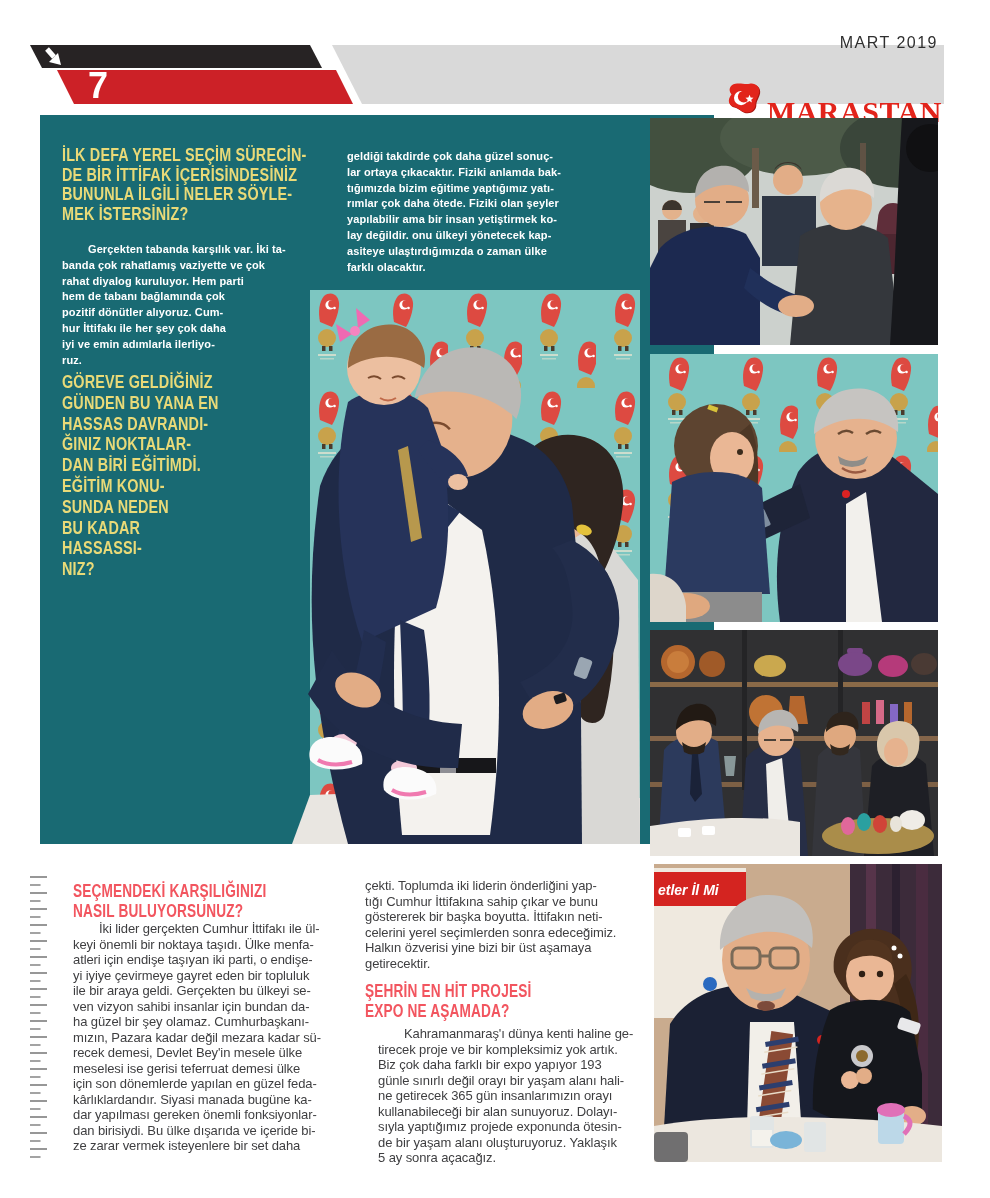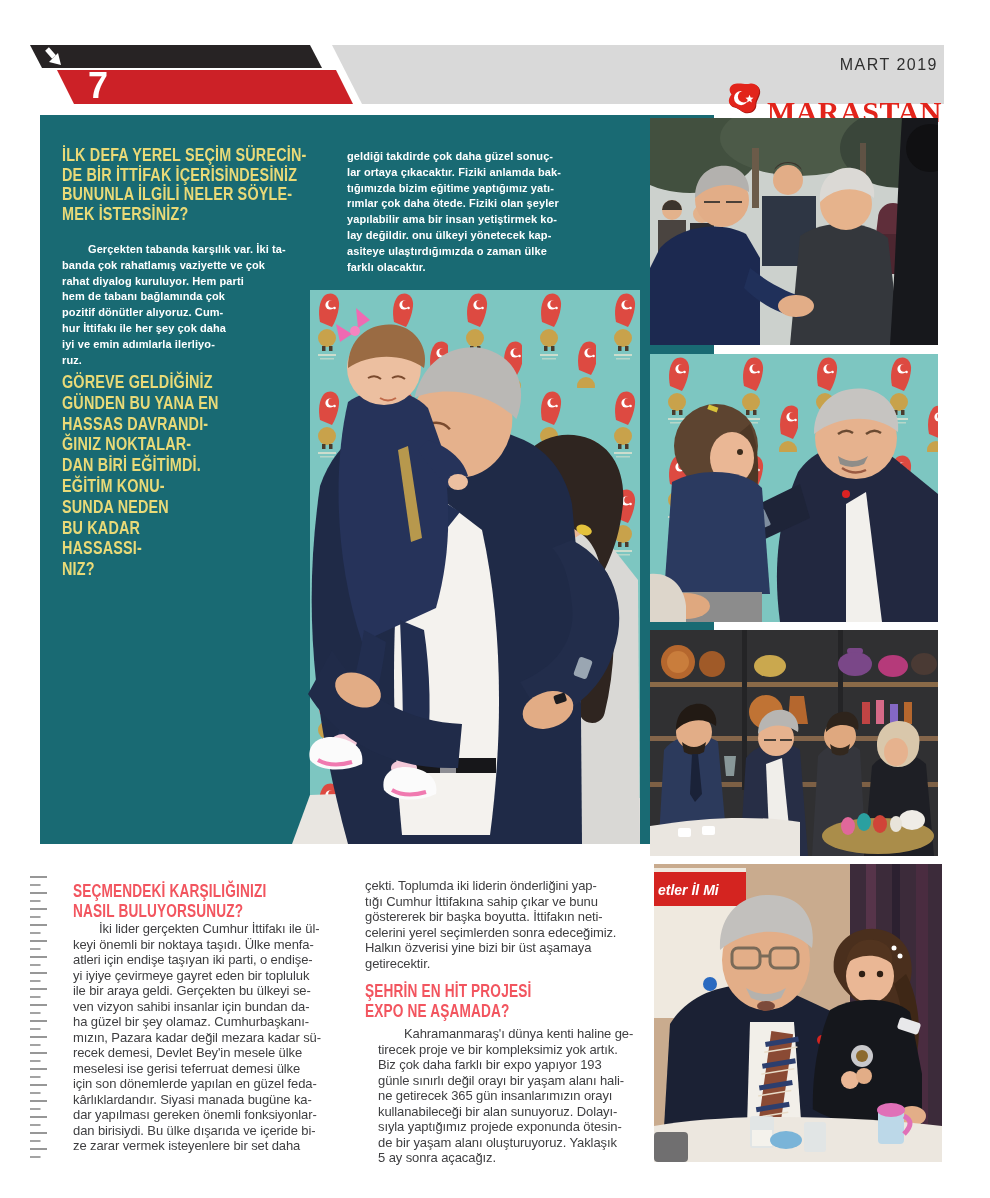--- a/index.html
+++ b/index.html
@@ -9,21 +9,21 @@
   .pre{white-space:pre;}
 
   
   .bar-black{left:30px;top:45px;width:292px;height:23px;background:#272324;
     clip-path:polygon(0px 0px,280px 0px,292px 23px,12px 23px);}
   .bar-red{left:55px;top:70px;width:298px;height:34px;background:#cc2127;
     clip-path:polygon(2px 0px,281px 0px,298px 34px,19px 34px);}
   .bar-gray{left:320px;top:45px;width:624px;height:59px;background:#d9d9d9;
     clip-path:polygon(12px 0px,624px 0px,624px 59px,42px 59px);}
   .page-num{left:88px;top:68px;color:#fff;font-size:36px;font-weight:bold;line-height:36px;}
-  .issue{right:52px;top:56px;color:#2f2f2f;font-size:16px;letter-spacing:1.5px;}
+  .issue{right:52px;top:34px;color:#2f2f2f;font-size:16px;letter-spacing:1.5px;}
   .brandrow{right:48px;top:68px;display:flex;align-items:center;gap:5px;}
   .brandtxt{font-family:"Liberation Serif",serif;font-weight:bold;font-size:30px;
     color:#e2241b;letter-spacing:0.5px;line-height:32px;margin-top:28px;}
 
   
   .teal{left:40px;top:115px;width:674px;height:729px;background:#196a73;}
   .qhead{font-weight:bold;color:#e9da78;font-size:18px;line-height:19.6px;
     transform:scaleX(0.80);transform-origin:0 0;letter-spacing:0.2px;}
   .qhead.h2{line-height:20.8px;}
   .tbody{font-weight:bold;color:#ffffff;font-size:11px;line-height:15.8px;letter-spacing:0.1px;}

